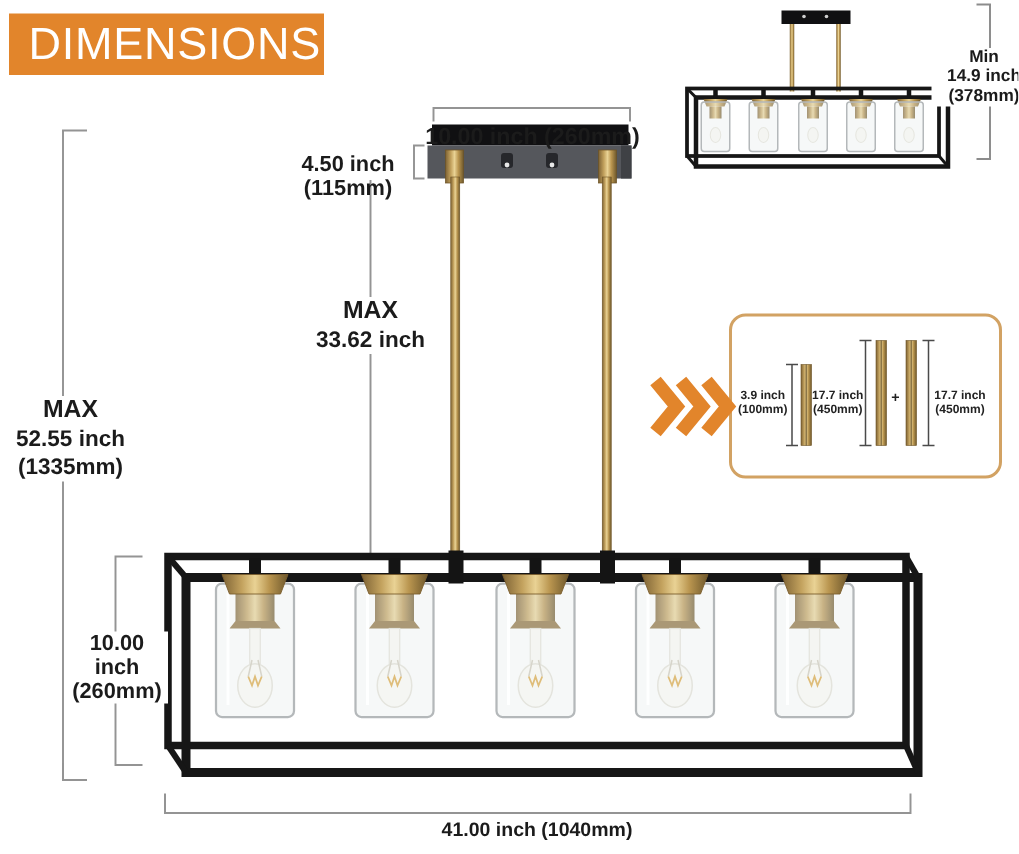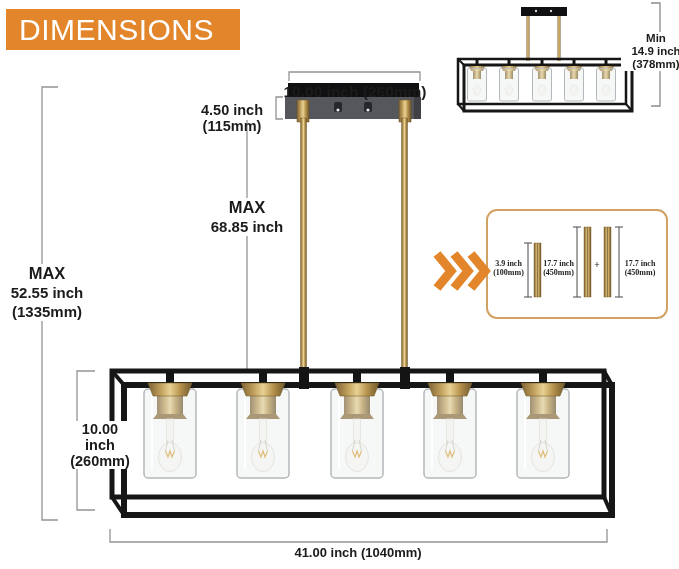--- a/index.html
+++ b/index.html
@@ -3,37 +3,37 @@
 <meta charset="utf-8">
 <style>
   html,body{margin:0;padding:0;background:#ffffff;}
   .stage{
     position:relative;width:679px;height:569px;background:#ffffff;
     font-family:"Liberation Sans", sans-serif;overflow:hidden;color:#1b1b1b;
   }
   .stage svg{position:absolute;left:0;top:0;}
   .txt{position:absolute;font-weight:bold;color:#1b1b1b;text-align:center;}
   .banner{
-    position:absolute;left:6px;top:9px;width:234px;height:41px;
+    position:absolute;left:6px;top:9px;width:210px;height:41px;
     background:#E2852B;display:flex;align-items:center;
   }
   .banner span{
     color:#ffffff;font-size:30px;font-weight:400;letter-spacing:.5px;
     padding-left:13px;white-space:nowrap;
   }
   .lbl-canopy-width{left:260px;top:48px;width:190px;font-size:15.5px;margin-top:35px;}
   .lbl-canopy-height{left:190px;top:102px;width:84px;font-size:14.5px;line-height:16px;}
   .lbl-rod-max{left:199px;top:198px;width:96px;font-size:15px;line-height:19px;background:#fff;}
   .lbl-rod-max .big{font-size:16.5px;}
   .lbl-total{left:4px;top:264px;width:86px;font-size:15px;line-height:19px;background:#fff;}
   .lbl-total .big{font-size:16.5px;}
-  .lbl-box-height{left:44px;top:421px;width:68px;font-size:14.5px;line-height:16px;background:#fff;padding-left:22px;}
+  .lbl-box-height{left:44px;top:421px;width:68px;font-size:14.5px;line-height:16px;background:#fff;}
   .lbl-box-width{left:238px;top:545px;width:240px;font-size:13px;}
   .lbl-min{left:621px;top:32px;width:70px;font-size:11.5px;line-height:13px;background:#fff;}
-  .lbl-kit{font-size:8px;line-height:9px;color:#222;font-family:Liberation Serif, serif;}
+  .lbl-kit{font-size:8px;line-height:9px;color:#222;}
   .kit-short{left:490px;top:259px;width:37px;}
   .kit-mid{left:540px;top:259px;width:37px;}
   .kit-plus{left:591px;top:261px;width:12px;font-size:9.5px;}
   .kit-right{left:621px;top:259px;width:38px;}
 </style>
 </head>
 <body>
 
 <div class="stage">
 
@@ -235,21 +235,21 @@
 
   <div class="txt lbl-canopy-width">10.00 inch (260mm)</div>
 
   <div class="txt lbl-canopy-height">
     <div>4.50 inch</div>
     <div>(115mm)</div>
   </div>
 
   <div class="txt lbl-rod-max">
     <div class="big">MAX</div>
-    <div>68.85 inch</div>
+    <div>33.62 inch</div>
   </div>
 
   <div class="txt lbl-total">
     <div class="big">MAX</div>
     <div>52.55 inch</div>
     <div>(1335mm)</div>
   </div>
 
   <div class="txt lbl-box-height">
     <div>10.00 inch</div>

